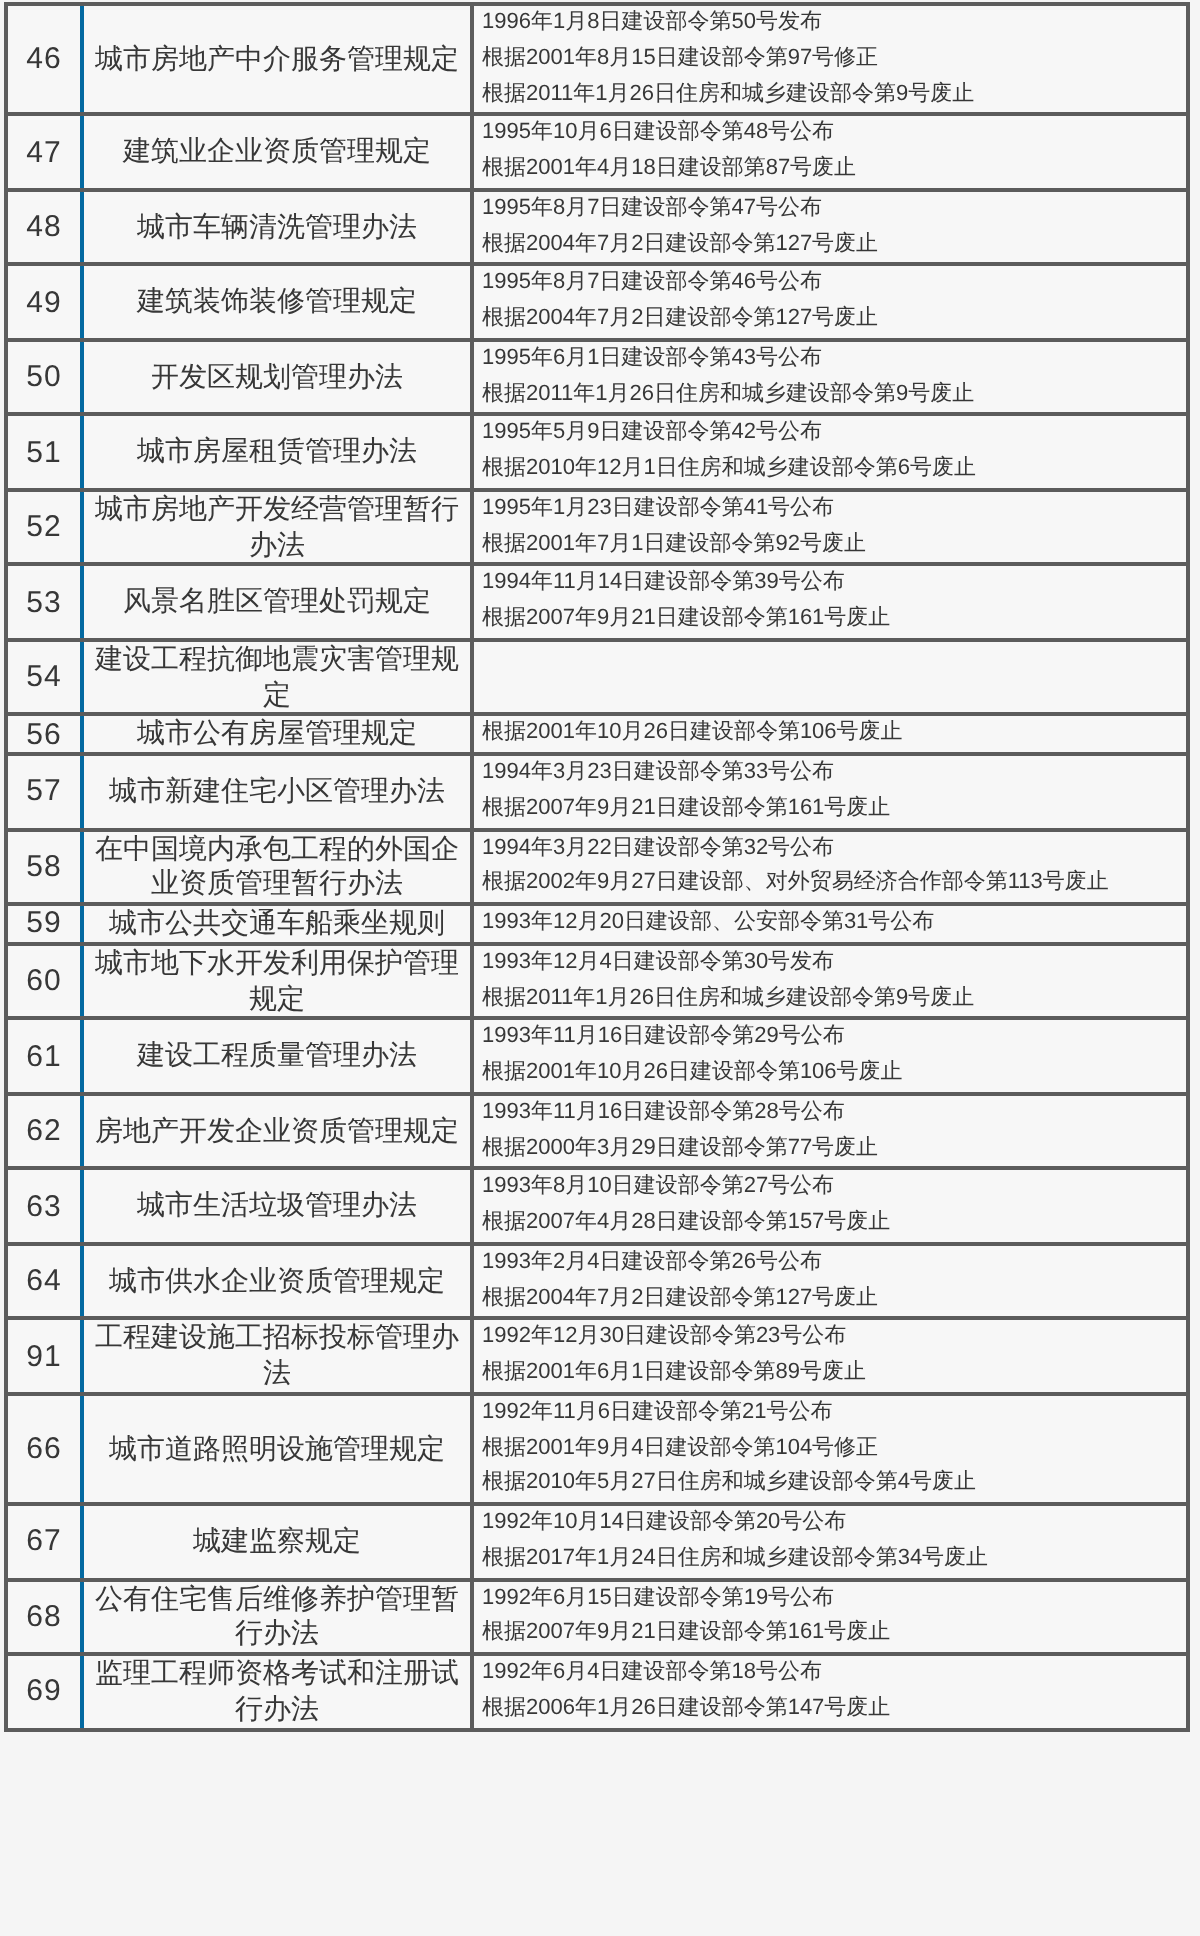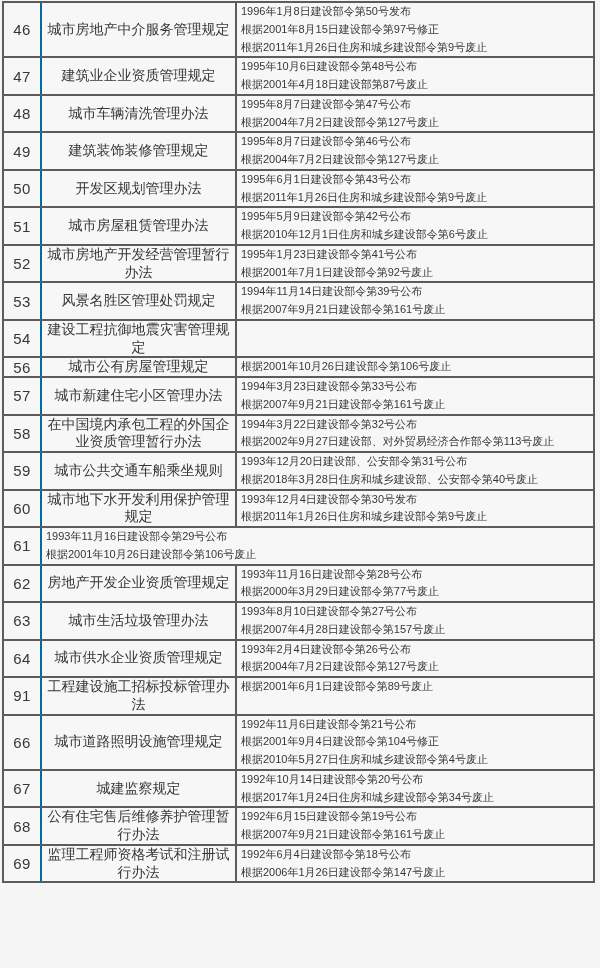--- a/index.html
+++ b/index.html
@@ -164,35 +164,35 @@
         <div class="history-line">1994年3月22日建设部令第32号公布</div>
         <div class="history-line">根据2002年9月27日建设部、对外贸易经济合作部令第113号废止</div>
       </div>
   </div>
 
   <div class="row">
     <div class="cell num">59</div>
     <div class="cell name">城市公共交通车船乘坐规则</div>
     <div class="cell detail">
         <div class="history-line">1993年12月20日建设部、公安部令第31号公布</div>
-        <div class="history-line">根据2018年3月28日住房和城乡建设部、公安部令第40号废止</div>
       </div>
   </div>
 
   <div class="row">
     <div class="cell num">60</div>
     <div class="cell name">城市地下水开发利用保护管理规定</div>
     <div class="cell detail">
         <div class="history-line">1993年12月4日建设部令第30号发布</div>
         <div class="history-line">根据2011年1月26日住房和城乡建设部令第9号废止</div>
       </div>
   </div>
 
   <div class="row">
     <div class="cell num">61</div>
+    <div class="cell name">建设工程质量管理办法</div>
     <div class="cell detail">
         <div class="history-line">1993年11月16日建设部令第29号公布</div>
         <div class="history-line">根据2001年10月26日建设部令第106号废止</div>
       </div>
   </div>
 
   <div class="row">
     <div class="cell num">62</div>
     <div class="cell name">房地产开发企业资质管理规定</div>
     <div class="cell detail">
@@ -216,20 +216,21 @@
     <div class="cell detail">
         <div class="history-line">1993年2月4日建设部令第26号公布</div>
         <div class="history-line">根据2004年7月2日建设部令第127号废止</div>
       </div>
   </div>
 
   <div class="row">
     <div class="cell num">91</div>
     <div class="cell name">工程建设施工招标投标管理办法</div>
     <div class="cell detail">
+        <div class="history-line">1992年12月30日建设部令第23号公布</div>
         <div class="history-line">根据2001年6月1日建设部令第89号废止</div>
       </div>
   </div>
 
   <div class="row">
     <div class="cell num">66</div>
     <div class="cell name">城市道路照明设施管理规定</div>
     <div class="cell detail">
         <div class="history-line">1992年11月6日建设部令第21号公布</div>
         <div class="history-line">根据2001年9月4日建设部令第104号修正</div>

